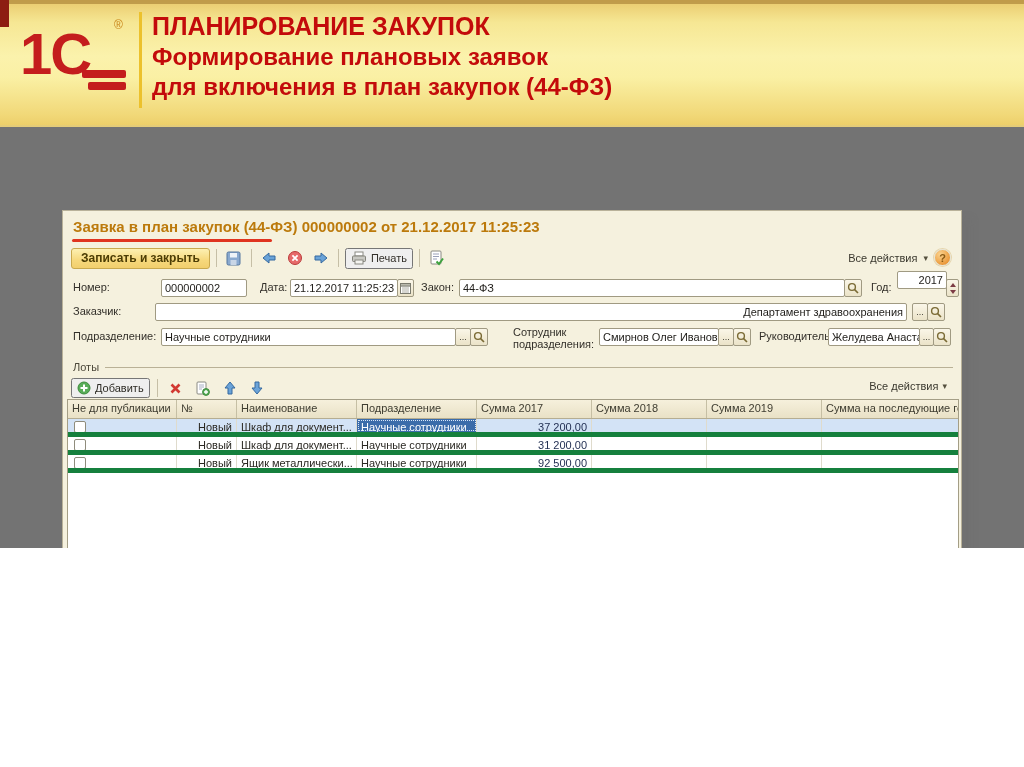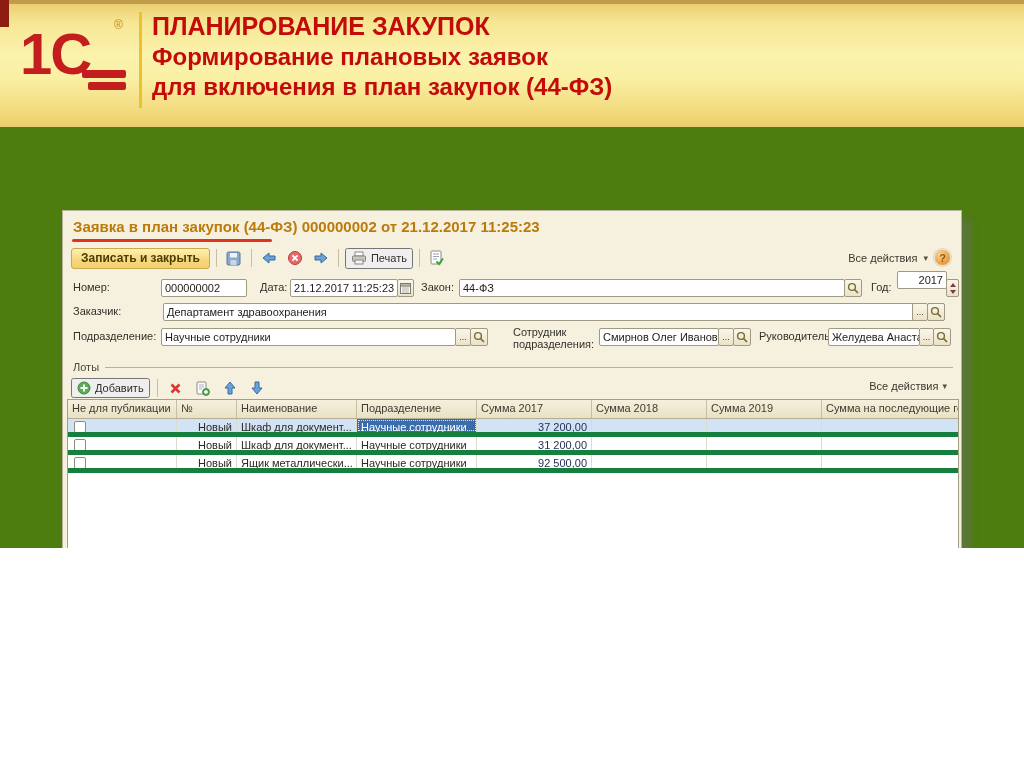--- a/index.html
+++ b/index.html
@@ -1,18 +1,18 @@
 <!DOCTYPE html>
 <html><head>
 <meta charset="utf-8">
 <style>
   * { margin:0; padding:0; box-sizing:border-box; }
   html,body { width:1024px; height:767px; }
   body { font-family:"Liberation Sans","DejaVu Sans",sans-serif; background:#fff; }
-  .slide { position:relative; width:1024px; height:548px; overflow:hidden; background:#4d7c0f; }
+  .slide { position:relative; width:1024px; height:548px; overflow:hidden; background:#737373; }
 
   
   .hdr { position:absolute; left:0; top:0; width:1024px; height:127px;
          background:linear-gradient(180deg,#e9c96c 0%, #f6e794 18%, #fbf2ac 45%, #faf0a4 62%, #f1d878 92%, #eccf6a 100%);
          border-bottom:2px solid #e4cc78; }
   .hdr-topline { position:absolute; left:0; top:0; width:1024px; height:4px; background:#b99344; opacity:.85; }
   .hdr-corner { position:absolute; left:0; top:0; width:9px; height:27px; background:#8d1d12; }
   .hdr-divider { position:absolute; left:139px; top:12px; width:3px; height:96px; background:#ecc12c; }
   .logo { position:absolute; left:18px; top:18px; width:115px; height:92px; }
   .logo-text { position:absolute; left:2px; top:2px; font-size:58px; font-weight:bold; color:#c41d1d;
@@ -218,21 +218,21 @@
     </button>
 
     <span class="flabel" style="left:808px; top:70px;">Год:</span>
     <div class="finput num-right" style="left:834px; top:60px; width:50px;">2017</div>
     <div class="spinner" style="left:883px; top:68px;">
       <span class="tri-up"></span>
       <span class="tri-dn"></span>
     </div>
 
     <span class="flabel" style="left:10px; top:94px;">Заказчик:</span>
-    <div class="finput" style="left:100px; top:92px; width:752px;">Департамент здравоохранения</div>
+    <div class="finput" style="left:92px; top:92px; width:752px;text-align:right;">Департамент здравоохранения</div>
     <button class="fbtn" style="left:849px; top:92px; width:16px;">...</button>
     <button class="fbtn" style="left:864px; top:92px; width:18px;">
       <svg class="ic" width="12" height="12" viewBox="0 0 12 12">
         <circle cx="5" cy="5" r="3.4" fill="none" stroke="#7a6a34" stroke-width="1.4"></circle>
         <line x1="7.6" y1="7.6" x2="11" y2="11" stroke="#7a6a34" stroke-width="1.6"></line>
       </svg>
     </button>
 
     <span class="flabel" style="left:10px; top:119px;">Подразделение:</span>
     <div class="finput" style="left:98px; top:117px; width:295px;">Научные сотрудники</div>

